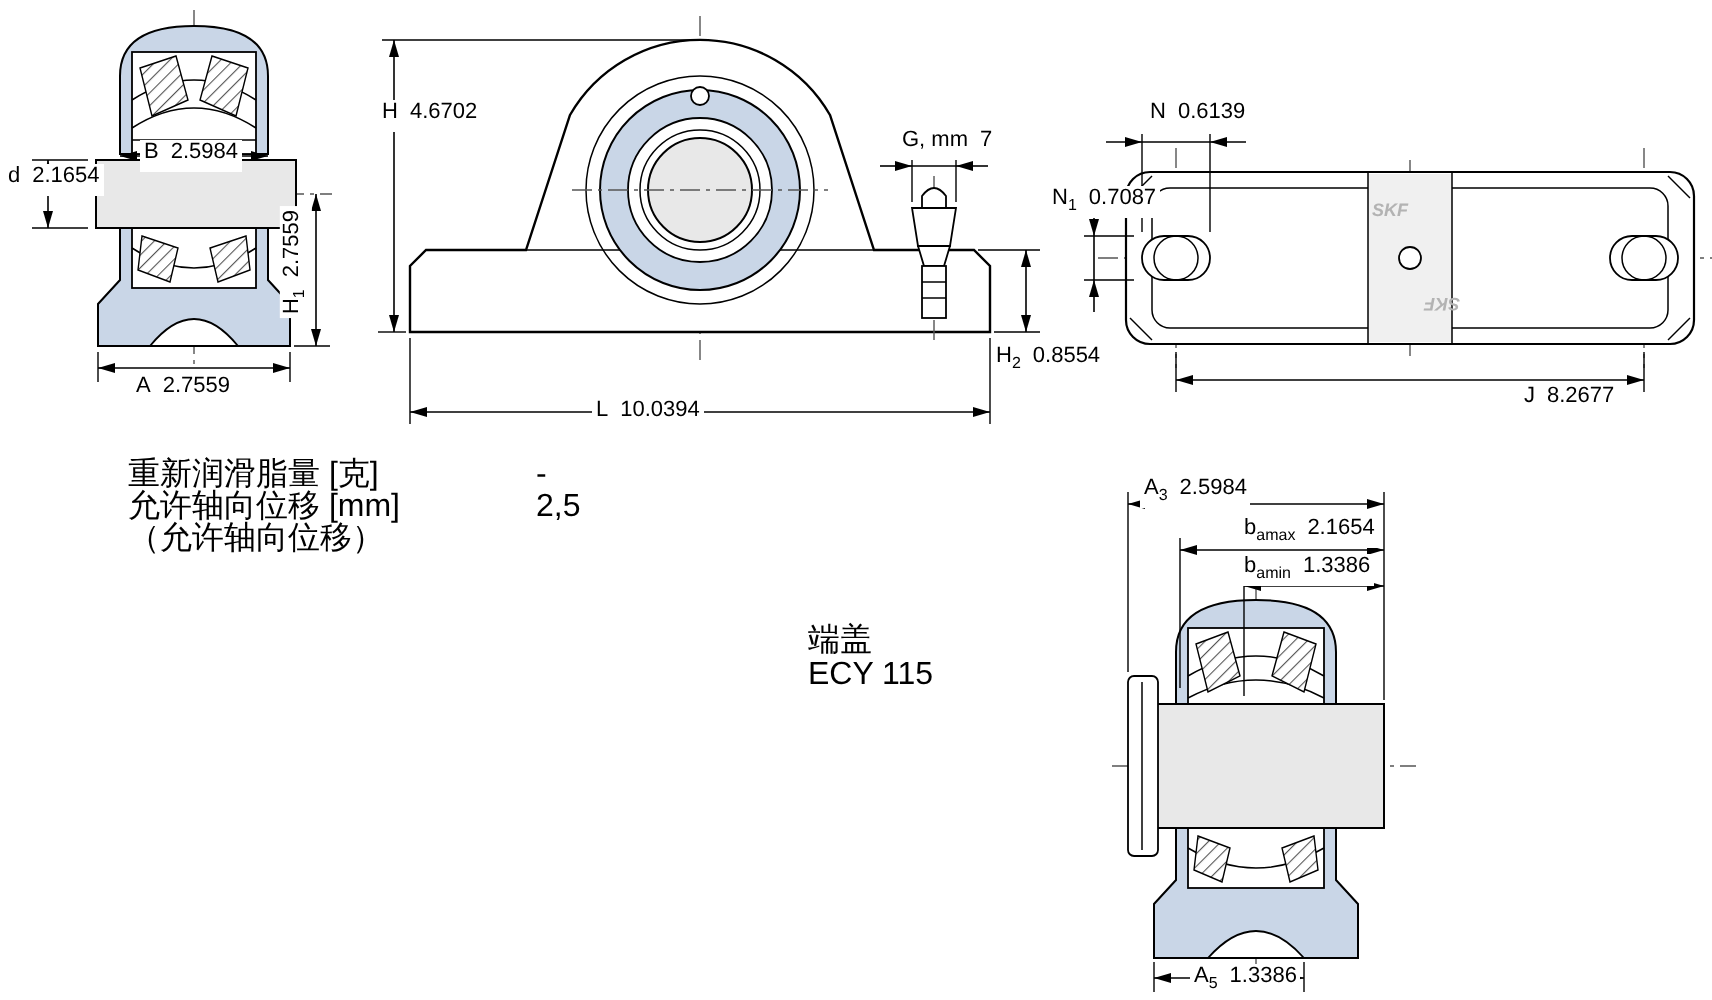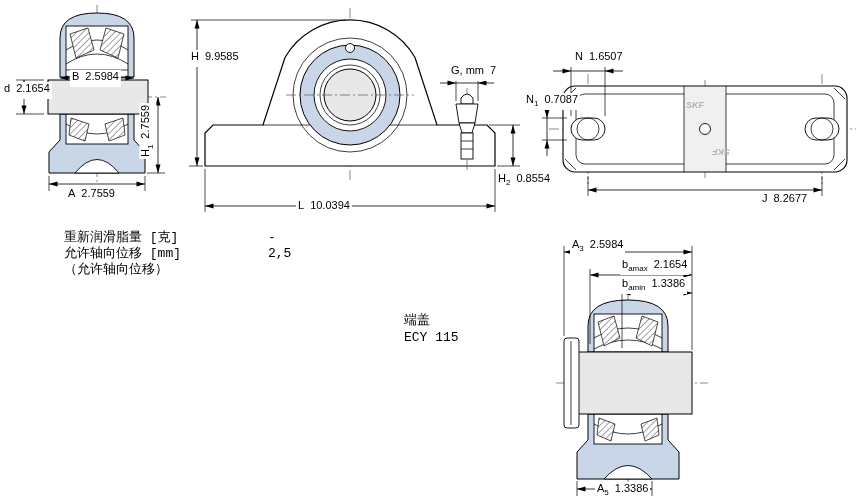--- a/index.html
+++ b/index.html
@@ -7,21 +7,21 @@
   .canvas { position:relative; width:856px; height:500px; background:#fff;
             font-family:"Liberation Sans","DejaVu Sans",sans-serif; overflow:hidden; }
   .canvas > svg { position:absolute; left:0; top:0; }
 
   .dim { position:absolute; font-size:11px; color:#000; background:#fff;
          white-space:nowrap; line-height:13px; padding:0 2px; }
   .dim .val { margin-left:6px; }
   .dim sub { font-size:8px; }
   .rot { transform:translate(-50%,-50%) rotate(-90deg); }
 
-  .txt { position:absolute; font-size:13px; color:#000; white-space:nowrap; line-height:14px;font-family:Liberation Mono, monospace; }
+  .txt { position:absolute; font-size:16px; color:#000; white-space:nowrap; line-height:14px; }
 
   svg .ext  { stroke:#000; stroke-width:0.7; }
   svg .dl   { stroke:#000; stroke-width:0.8; }
   svg .cl   { stroke:#555; stroke-width:0.7; stroke-dasharray:10 3 2 3; fill:none; }
   svg .thin { stroke:#000; stroke-width:0.75; fill:none; }
   svg .blue { fill:#c9d6e7; stroke:#000; stroke-width:1; }
   svg .gray { fill:#e8e8e8; stroke:#000; stroke-width:1; }
   svg .white{ fill:#fff;    stroke:#000; stroke-width:0.9; }
   svg .roll { fill:url(#hatch); stroke:#000; stroke-width:0.7; }
   svg .logo { font-family:"Liberation Sans",sans-serif; font-size:9px;
@@ -175,26 +175,26 @@
     <line class="ext" x1="652" y1="481" x2="652" y2="496"></line>
     <line class="dl" x1="577" y1="489" x2="652" y2="489" marker-start="url(#as)" marker-end="url(#ae)"></line>
   </g>
 </svg>
 
 <span class="dim" style="left:70px;top:70px"><span>B</span><sub></sub><span class="val">2.5984</span></span>
 <span class="dim" style="left:2px;top:82px"><span>d</span><sub></sub><span class="val">2.1654</span></span>
 <span class="dim rot" style="left:148px;top:131px"><span>H</span><sub>1</sub><span class="val">2.7559</span></span>
 <span class="dim" style="left:66px;top:187px"><span>A</span><sub></sub><span class="val">2.7559</span></span>
 
-<span class="dim" style="left:189px;top:50px"><span>H</span><sub></sub><span class="val">9.9585</span></span>
+<span class="dim" style="left:189px;top:50px"><span>H</span><sub></sub><span class="val">4.6702</span></span>
 <span class="dim" style="left:449px;top:64px"><span>G, mm</span><sub></sub><span class="val">7</span></span>
 <span class="dim" style="left:496px;top:172px"><span>H</span><sub>2</sub><span class="val">0.8554</span></span>
 <span class="dim" style="left:296px;top:199px"><span>L</span><sub></sub><span class="val">10.0394</span></span>
 
-<span class="dim" style="left:573px;top:50px"><span>N</span><sub></sub><span class="val">1.6507</span></span>
+<span class="dim" style="left:573px;top:50px"><span>N</span><sub></sub><span class="val">0.6139</span></span>
 <span class="dim" style="left:524px;top:93px"><span>N</span><sub>1</sub><span class="val">0.7087</span></span>
 <span class="dim" style="left:760px;top:192px"><span>J</span><sub></sub><span class="val">8.2677</span></span>
 
 <span class="dim" style="left:570px;top:238px"><span>A</span><sub>3</sub><span class="val">2.5984</span></span>
 <span class="dim" style="left:620px;top:258px"><span>b</span><sub>amax</sub><span class="val">2.1654</span></span>
 <span class="dim" style="left:620px;top:277px"><span>b</span><sub>amin</sub><span class="val">1.3386</span></span>
 <span class="dim" style="left:595px;top:482px"><span>A</span><sub>5</sub><span class="val">1.3386</span></span>
 
 <div class="txt" style="left:64px;top:231px"><span>重新润滑脂量 [克]</span></div>
 <div class="txt" style="left:268px;top:231px"><span>-</span></div>

